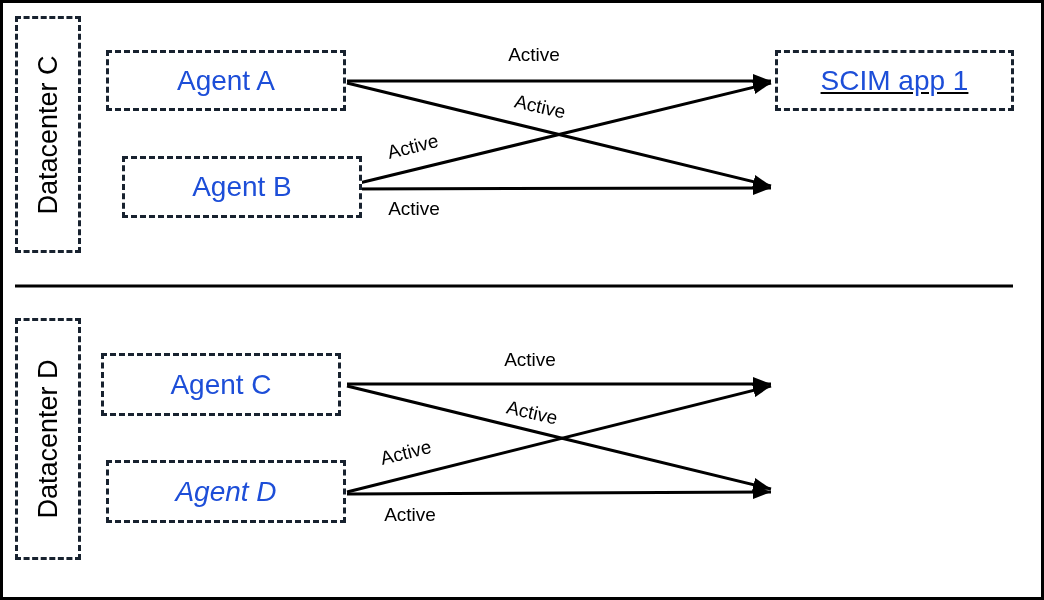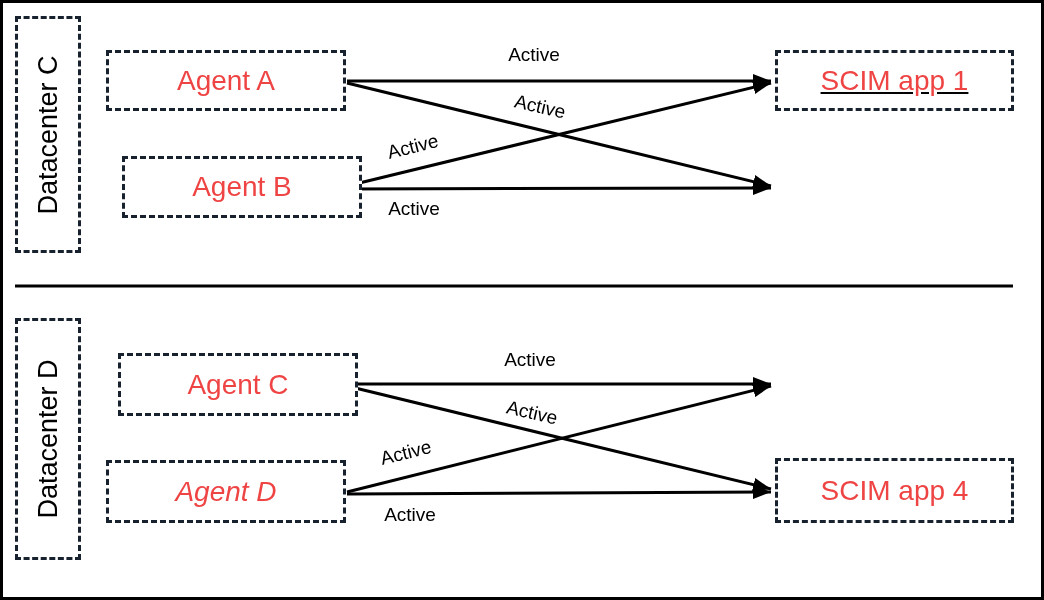--- a/index.html
+++ b/index.html
@@ -21,21 +21,21 @@
     position: absolute;
     border: 3px dashed #18222f;
     box-sizing: border-box;
     background: #ffffff;
     display: flex;
     align-items: center;
     justify-content: center;
   }
   .node-label {
     font-size: 28px;
-    color: #ef4444;
+    color: #1d4ed8;
     white-space: nowrap;
   }
   .dc-box {
     position: absolute;
     border: 3px dashed #18222f;
     box-sizing: border-box;
     background: #ffffff;
   }
   .dc-label {
     position: absolute;
@@ -107,31 +107,28 @@
 
   <span class="conn-label" style="left:531px; top:52px;">Active</span>
   <span class="conn-label rot-down" style="left:537px; top:104px;">Active</span>
   <span class="conn-label rot-up" style="left:410px; top:144px;">Active</span>
   <span class="conn-label" style="left:411px; top:206px;">Active</span>
 
   <div class="dc-box" style="left:12px; top:315px; width:66px; height:242px;">
     <span class="dc-label">Datacenter D</span>
   </div>
 
-  <div class="dashed-box" style="left:115px; top:350px; width:240px; height:63px;">
+  <div class="dashed-box" style="left:98px; top:350px; width:240px; height:63px;">
     <span class="node-label">Agent C</span>
   </div>
 
   <div class="dashed-box" style="left:103px; top:457px; width:240px; height:63px;font-style:italic;">
     <span class="node-label">Agent D</span>
   </div>
 
 
-  <div class="dashed-box" style="left:772px; top:455px; width:239px; height:65px;">
-    <span class="node-label">SCIM app 4</span>
-  </div>
 
   <span class="conn-label" style="left:527px; top:357px;">Active</span>
   <span class="conn-label rot-down" style="left:529px; top:410px;">Active</span>
   <span class="conn-label rot-up" style="left:403px; top:450px;">Active</span>
   <span class="conn-label" style="left:407px; top:512px;">Active</span>
 
 </div>
 
 </body></html>

